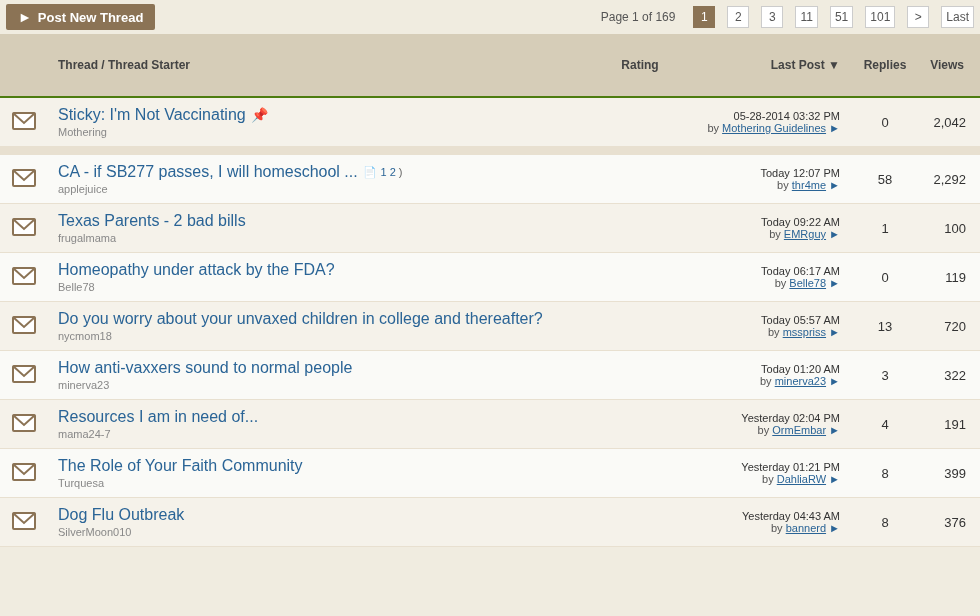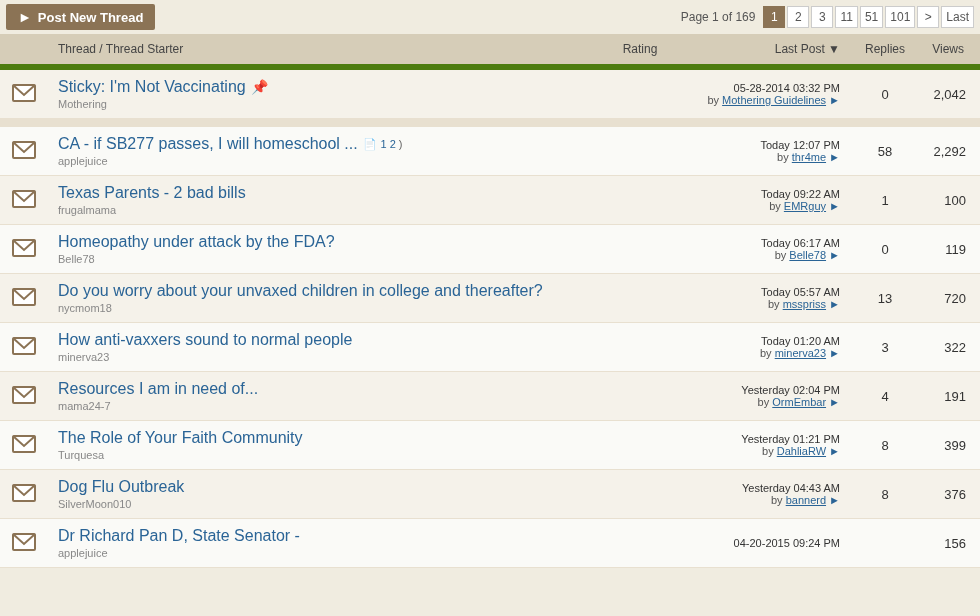--- a/index.html
+++ b/index.html
@@ -33,21 +33,21 @@
       border-radius: 2px;
     }
     .post-new-thread-btn .arrow {
       margin-right: 6px;
       font-size: 14px;
     }
 
     .pagination {
       display: flex;
       align-items: center;
-      gap: 2px;
+      gap: 12px;
       font-size: 12px;
     }
     .pagination .page-info {
       margin-right: 6px;
       color: #555;
     }
     .pagination .page-btn {
       display: inline-flex;
       align-items: center;
       justify-content: center;
@@ -72,26 +72,26 @@
       width: 100%;
       border-collapse: collapse;
       background: #fff;
     }
 
     .forum-table thead tr {
       background: #d6cdb8;
     }
 
     .forum-table thead th {
-      padding: 8px 10px;
+      padding: 24px 10px;
       text-align: left;
-      font-weight: normal;
+      font-weight: bold;
       font-size: 12px;
       color: #444;
-      border-bottom: 6px solid #4d7c0f;
+      border-bottom: 2px solid #4d7c0f;
     }
 
     .forum-table thead th.rating { text-align: center; width: 80px; }
     .forum-table thead th.last-post { text-align: right; width: 170px; }
     .forum-table thead th.replies { text-align: center; width: 70px; }
     .forum-table thead th.views { text-align: right; width: 60px; padding-right: 16px; }
 
     .forum-table tbody tr {
       border-bottom: 1px solid #e8e0d0;
     }
@@ -375,31 +375,14 @@
           <div class="thread-title-row">
             <a href="#" class="thread-title">Dog Flu Outbreak</a>
           </div>
           <div class="thread-starter">SilverMoon010</div>
         </td>
         <td class="rating-cell"></td>
         <td class="last-post-cell"><span class="date">Yesterday 04:43 AM</span><br>by <a href="#" class="by-user">bannerd</a> <span class="arrow-link">►</span></td>
         <td class="replies-cell">8</td>
         <td class="views-cell">376</td>
       </tr>
-      <tr>
-        <td class="icon-cell">
-    <svg class="mail-icon-svg" viewBox="0 0 24 18" xmlns="http://www.w3.org/2000/svg">
-      <rect x="1" y="1" width="22" height="16" rx="1" fill="white" stroke="#8b7355" stroke-width="2"></rect>
-      <polyline points="1,1 12,11 23,1" fill="none" stroke="#8b7355" stroke-width="2"></polyline>
-    </svg></td>
-        <td class="thread-cell">
-          <div class="thread-title-row">
-            <a href="#" class="thread-title">Dr Richard Pan D, State Senator -</a>
-          </div>
-          <div class="thread-starter">applejuice</div>
-        </td>
-        <td class="rating-cell"></td>
-        <td class="last-post-cell"><span class="date">04-20-2015 09:24 PM</span></td>
-        <td class="replies-cell"></td>
-        <td class="views-cell">156</td>
-      </tr>
     </tbody>
 </table>
 
 </body></html>

